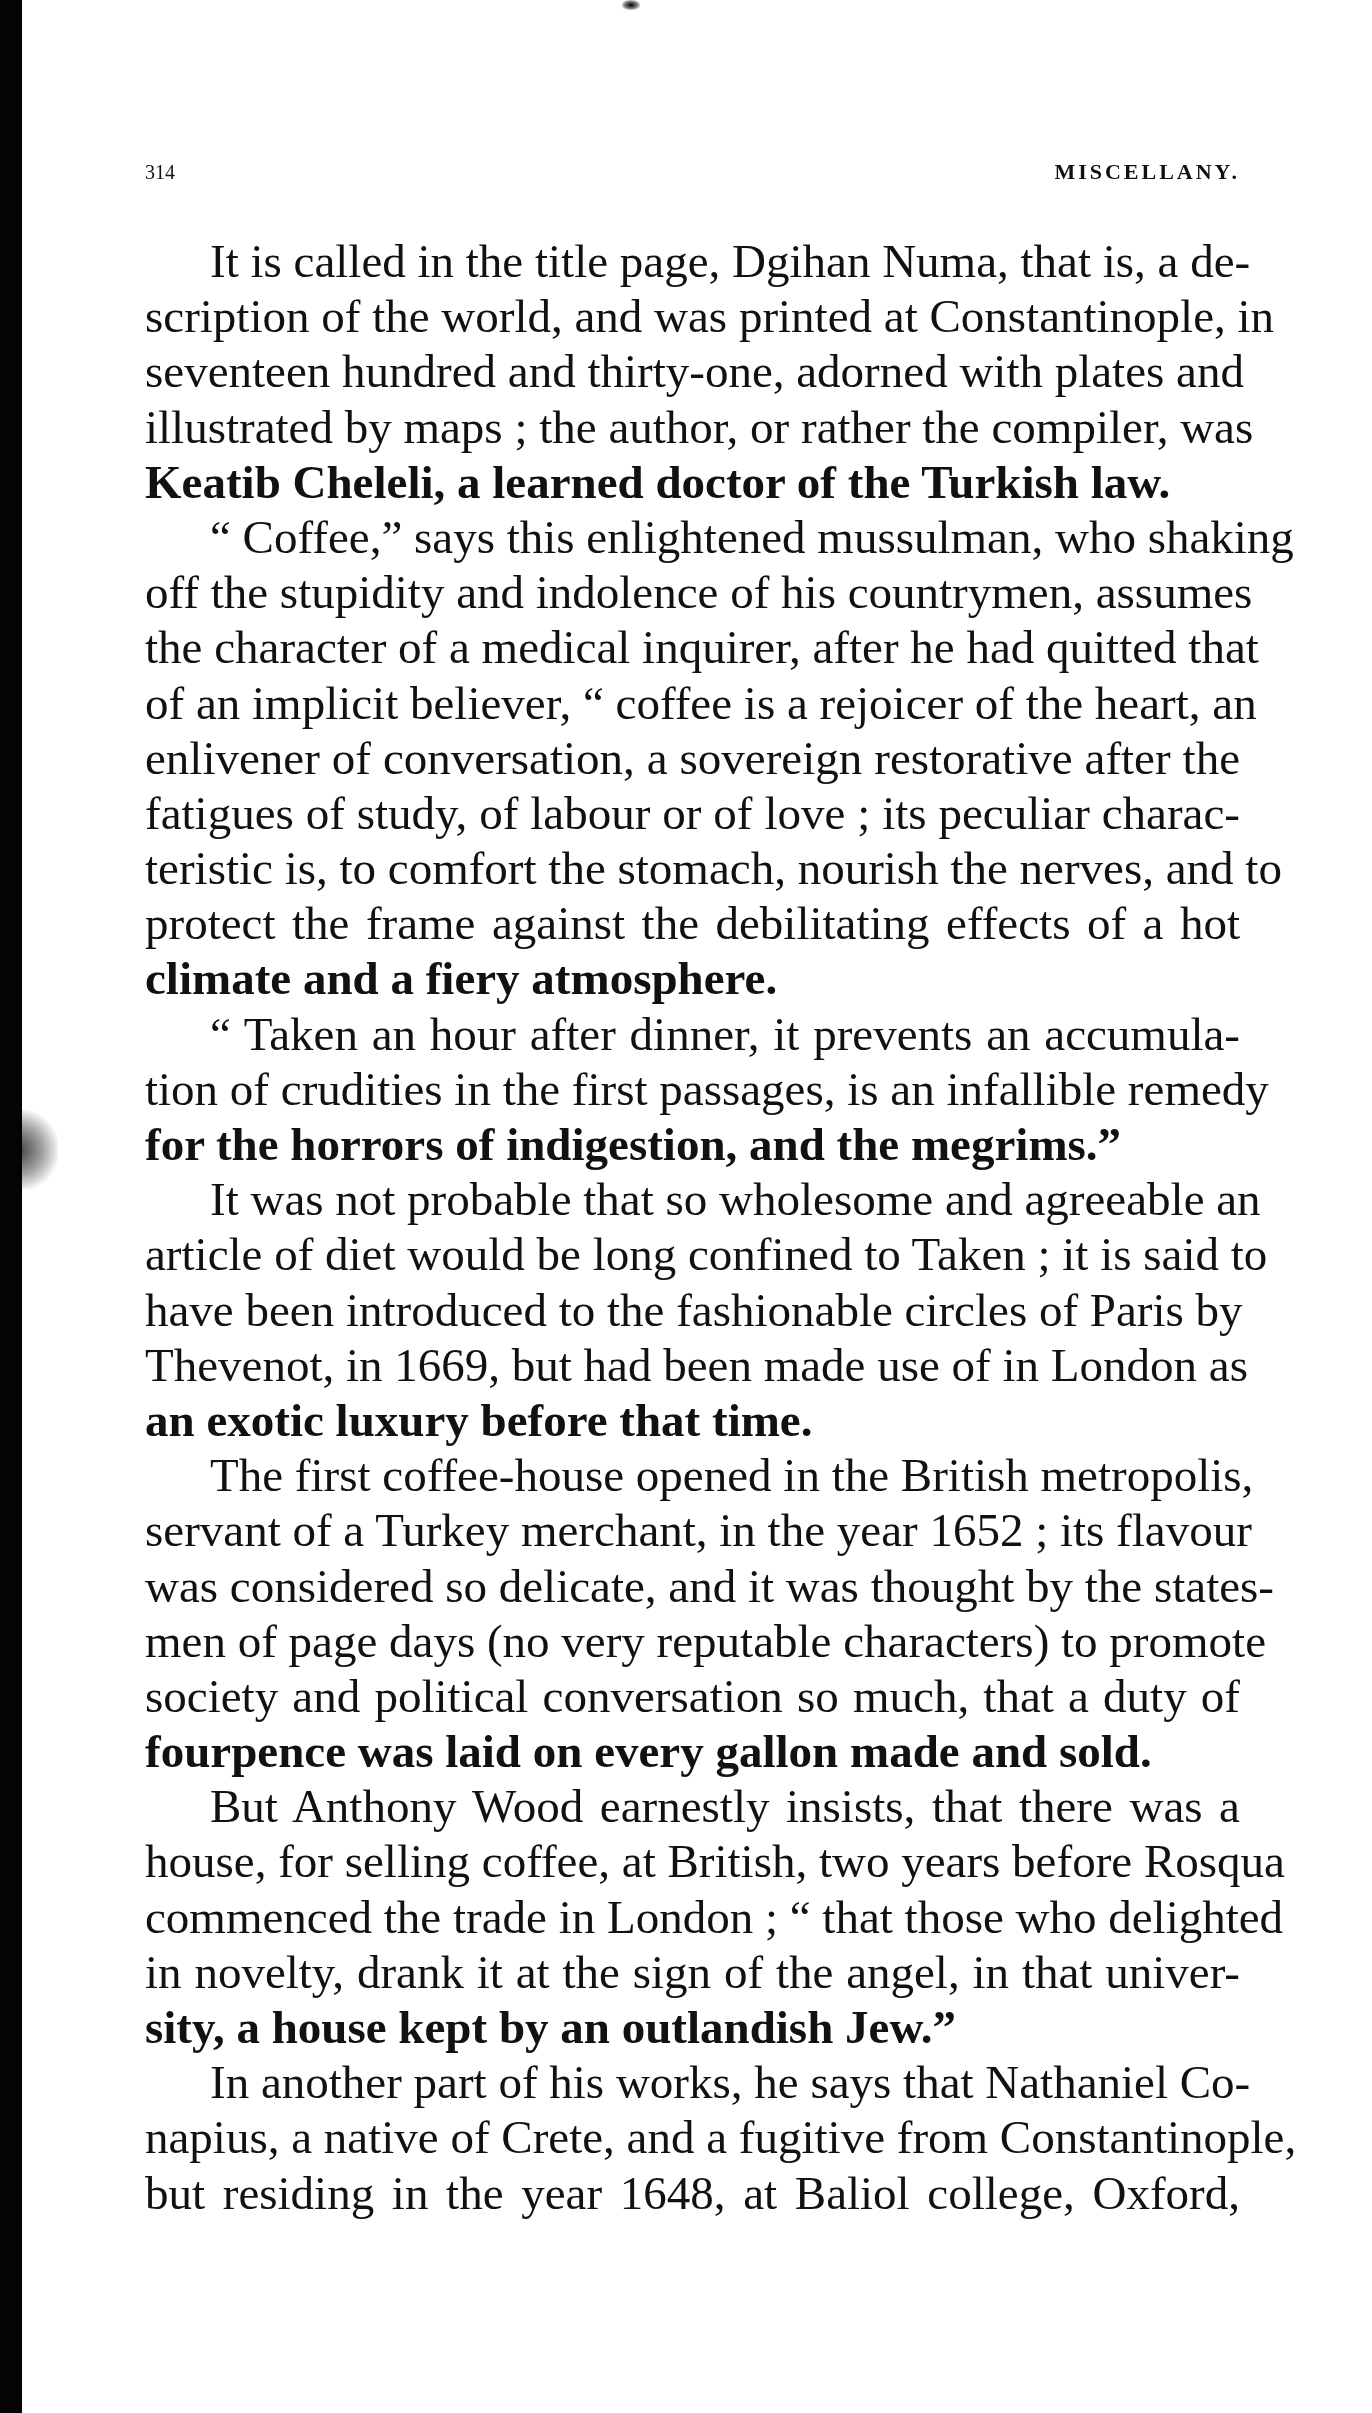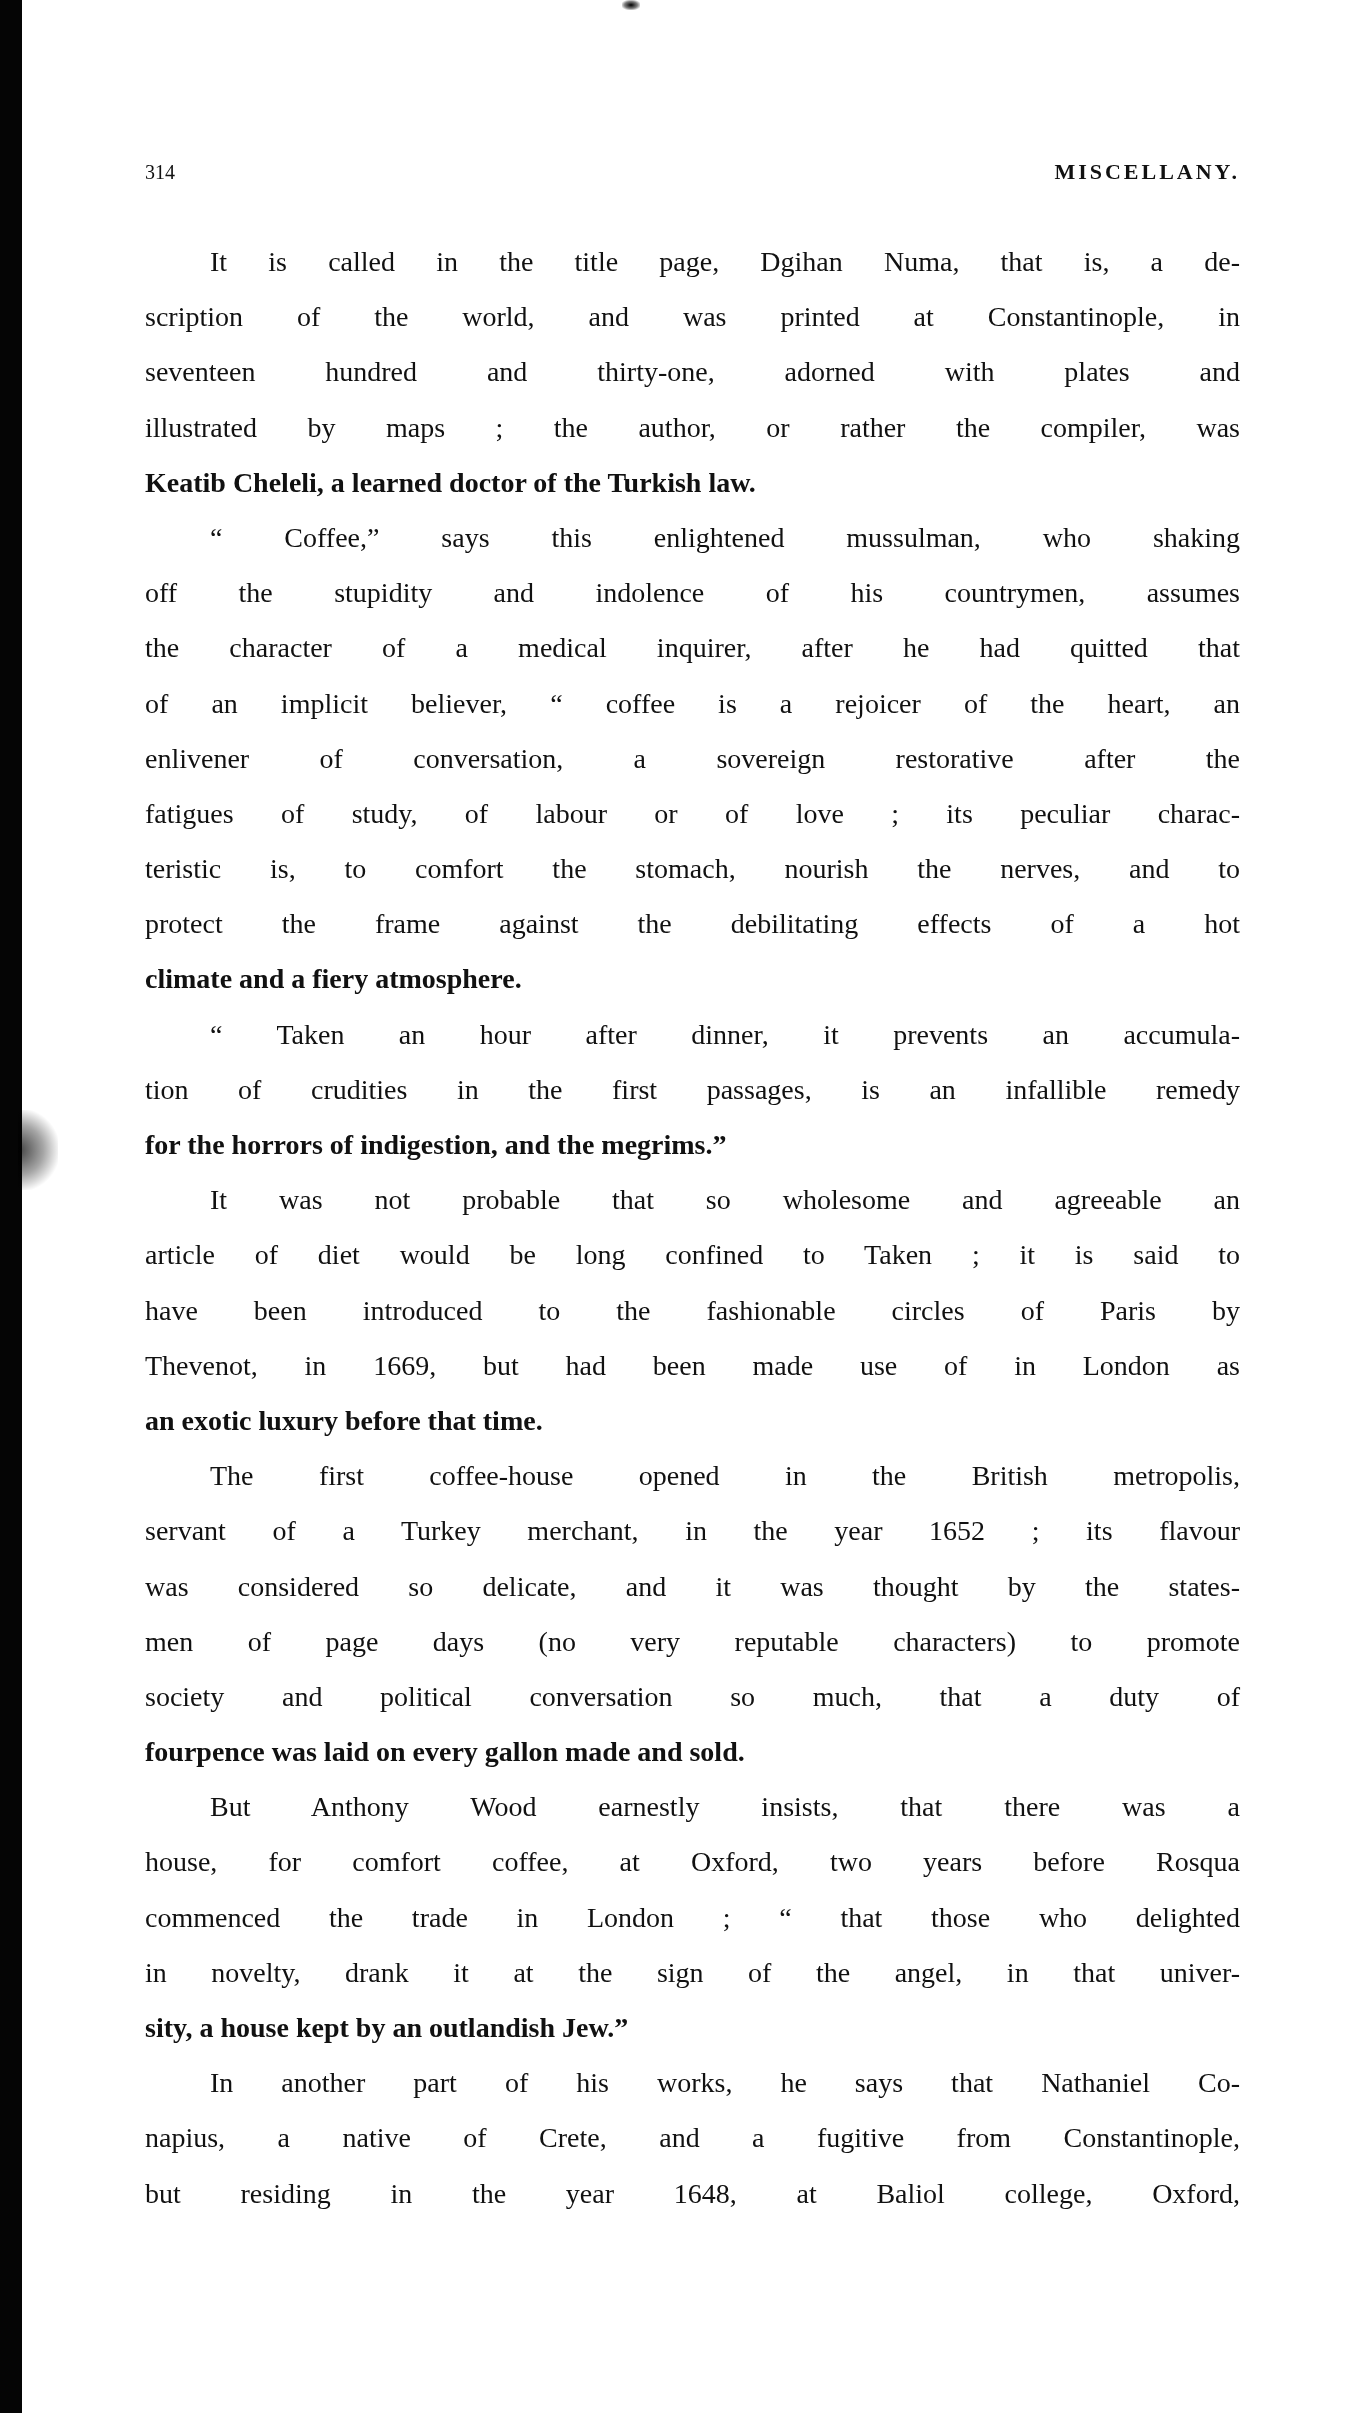--- a/index.html
+++ b/index.html
@@ -50,21 +50,21 @@
     font-size: 22px;
     font-weight: bold;
     letter-spacing: 3px;
     line-height: 36px;
   }
   .body-text {
     position: absolute;
     left: 145px;
     top: 234px;
     width: 1095px;
-    font-size: 28px;
+    font-size: 47px;
     line-height: 55.2px;
   }
   .line {
     display: block;
     white-space: nowrap;
     text-align: justify;
     text-align-last: justify;
     height: 55.2px;
   }
   .line.last { text-align-last: left; font-weight: bold; }
@@ -116,21 +116,21 @@
     <div>
       <span class="line indent">The first coffee-house opened in the British metropolis,</span>
       <span class="line">servant of a Turkey merchant, in the year 1652 ; its flavour</span>
       <span class="line">was considered so delicate, and it was thought by the states-</span>
       <span class="line">men of page days (no very reputable characters) to promote</span>
       <span class="line">society and political conversation so much, that a duty of</span>
       <span class="line last">fourpence was laid on every gallon made and sold.</span>
     </div>
     <div>
       <span class="line indent">But Anthony Wood earnestly insists, that there was a</span>
-      <span class="line">house, for comfort coffee, at Oxford, two years before Rosqua</span>
+      <span class="line">house, for selling coffee, at British, two years before Rosqua</span>
       <span class="line">commenced the trade in London ; “ that those who delighted</span>
       <span class="line">in novelty, drank it at the sign of the angel, in that univer-</span>
       <span class="line last">sity, a house kept by an outlandish Jew.”</span>
     </div>
     <div>
       <span class="line indent">In another part of his works, he says that Nathaniel Co-</span>
       <span class="line">napius, a native of Crete, and a fugitive from Constantinople,</span>
       <span class="line">but residing in the year 1648, at Baliol college, Oxford,</span>
     </div>
   </div>

